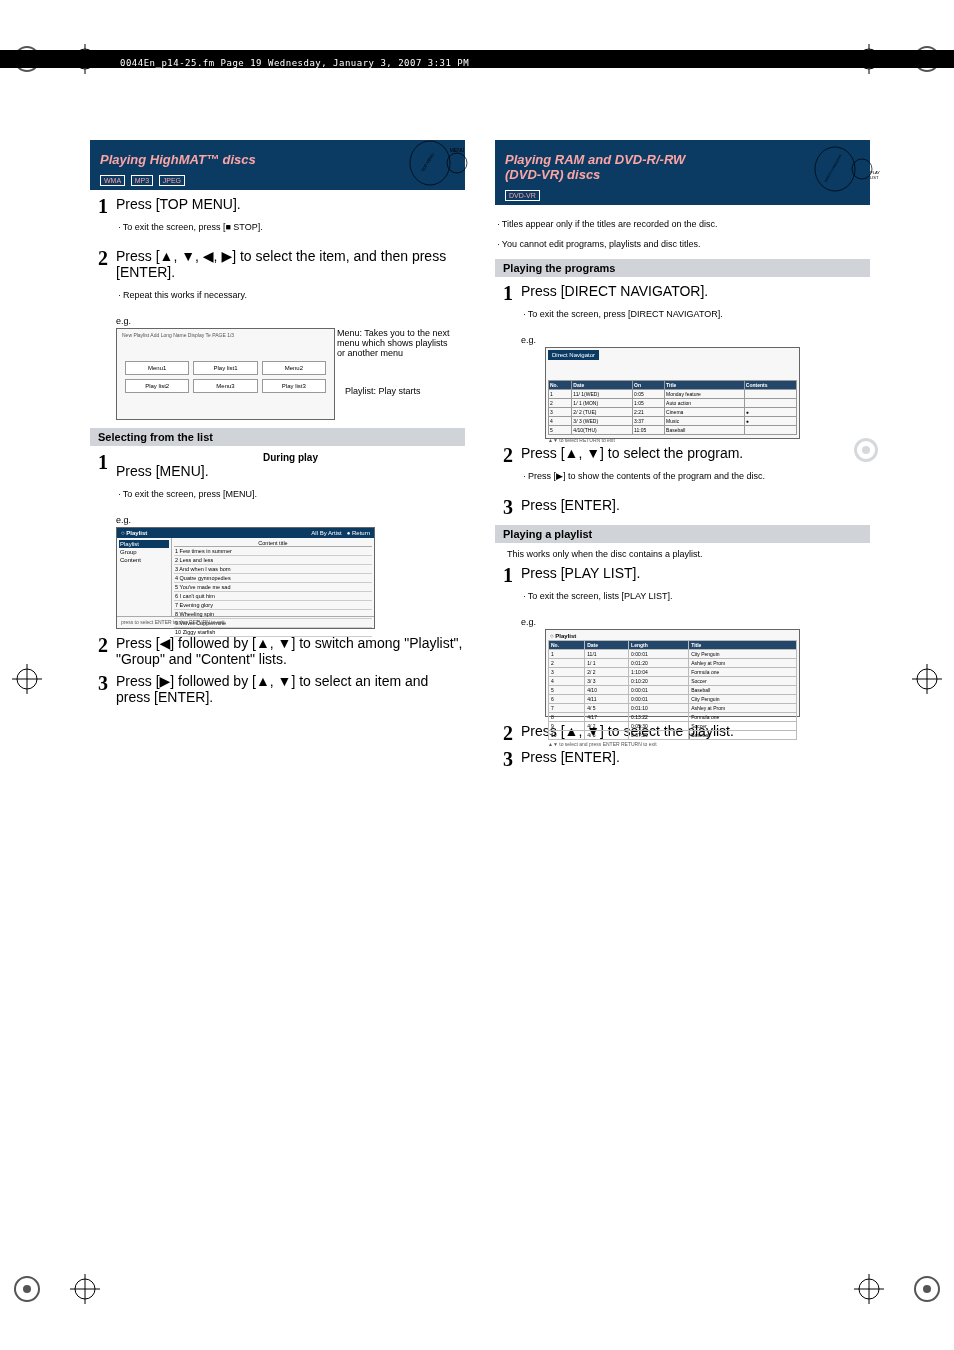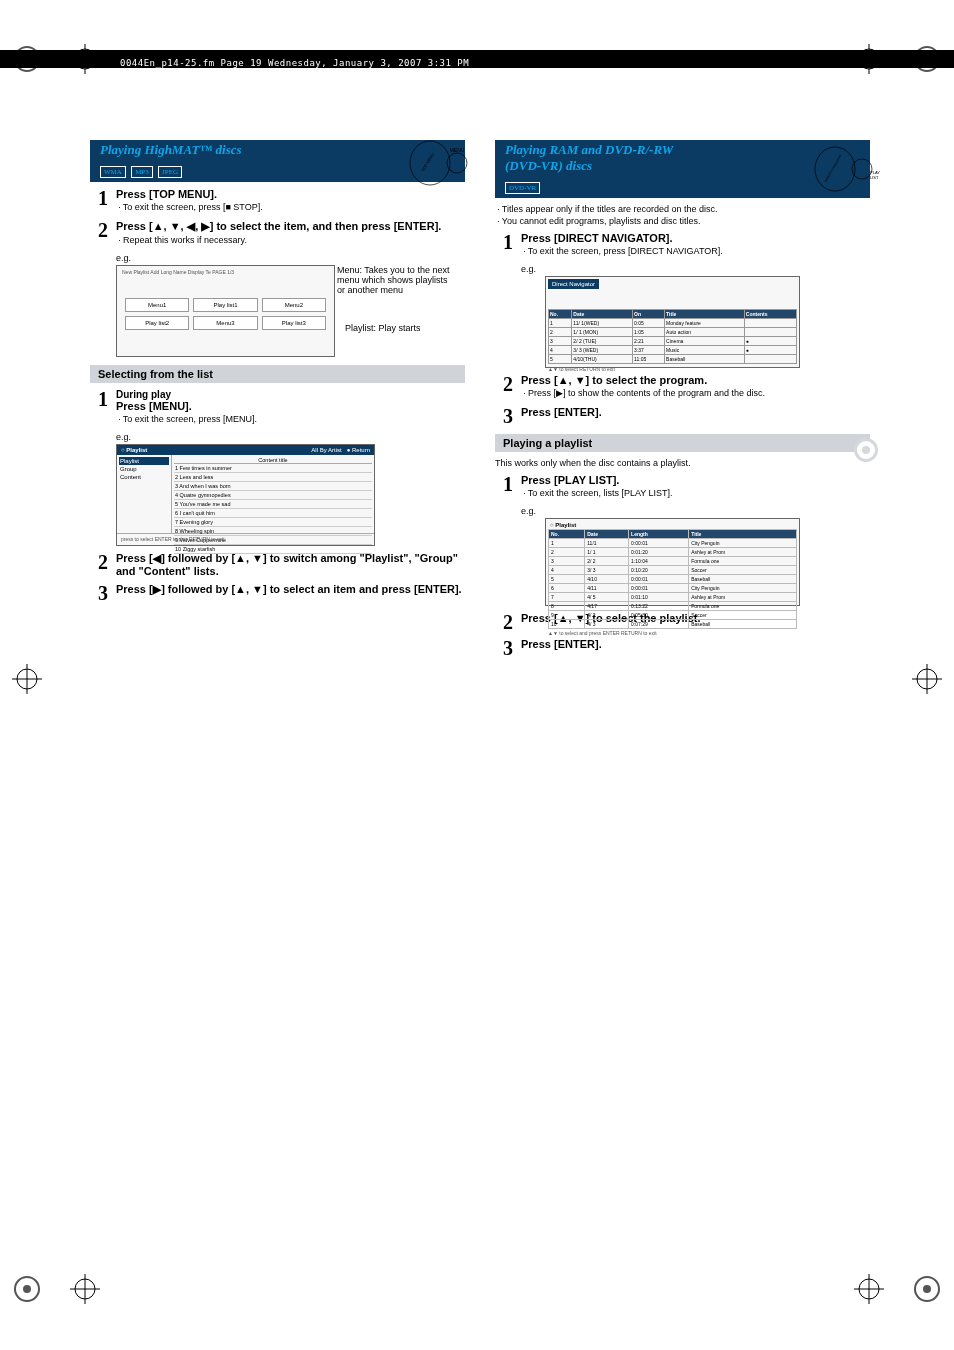--- a/index.html
+++ b/index.html
@@ -2,30 +2,30 @@
 <html><head>
 <meta charset="utf-8">
 <style>
   html,body{margin:0;padding:0;background:#fff;color:#000;font-family:Arial,Helvetica,sans-serif;font-size:9px;}
   .page{width:954px;height:1350px;position:relative;margin:0 auto;background:#fff;overflow:hidden;}
   .blackband{position:absolute;top:50px;left:0;width:954px;height:18px;background:#000;z-index:2;}
   .text{font-size:9px;}
   .page-content{position:absolute;top:140px;left:90px;width:780px;}
   .cols{display:flex;gap:30px;}
   .col{flex:1;min-width:0;}
-  .banner{background:#0b3a63;color:#0ea5e9;font-weight:bold;font-style:italic;padding:2px 10px 4px;font-size:13px;position:relative;font-family:Liberation Serif, serif;}
+  .banner{background:#0b3a63;color:#fca5a5;font-weight:bold;font-style:italic;padding:12px 10px 4px;font-size:13px;position:relative;}
   .badges{margin-top:4px;}
   .badge{display:inline-block;border:1px solid #fff;font-size:7px;padding:1px 3px;margin-right:2px;font-style:normal;font-weight:normal;}
   .sechead{background:#d0d4d8;font-weight:bold;padding:3px 8px;font-size:11px;margin:8px 0 6px;}
   .step{display:flex;align-items:flex-start;margin:6px 0;}
   .step .num{font-family:"Times New Roman",serif;font-weight:bold;font-size:20px;width:26px;text-align:center;line-height:1;}
   .step .body{flex:1;}
-  .step .title{font-weight:bold;font-size:11px;}
-  .step .sub{font-weight:bold;font-size:10px;}
-  .bul{padding-left:10px;text-indent:-8px;margin:2px 0;font-size:9px;}
+  .step .title{font-weight:normal;font-size:14px;}
+  .step .sub{font-weight:bold;font-size:10px;text-align:center;}
+  .bul{padding-left:10px;text-indent:-8px;margin:10px 0;font-size:9px;}
   .bul::before{content:"\2219  ";}
   .eg{font-size:9px;margin:4px 0 2px 26px;}
   .diagram{border:0.5px solid #666;background:#f7f7f7;height:90px;margin:2px 26px 6px;position:relative;font-size:6px;}
   .diagram.small{height:82px;}
   .diagram.tall{height:100px;}
   .remote{position:absolute;right:0;top:0;width:70px;height:50px;}
   .remote svg{width:70px;height:50px;}
   .vlabel{position:absolute;bottom:60px;right:0;transform:rotate(-90deg);transform-origin:right bottom;font-style:italic;font-weight:bold;font-size:12px;white-space:nowrap;}
   .pgnum{position:absolute;bottom:20px;right:0;background:#000;color:#fff;font-style:italic;font-weight:bold;font-size:13px;padding:2px 8px;width:20px;text-align:center;}
   .docid{position:absolute;bottom:10px;right:5px;transform:rotate(-90deg);transform-origin:right bottom;font-size:8px;}
@@ -253,20 +253,21 @@
         <text x="60" y="35" font-size="4" text-anchor="start">LIST</text>
         <text x="24" y="25" font-size="3.2" transform="rotate(-60 24 25)" text-anchor="middle">DIRECT NAVIGATOR</text>
       </svg>
     </div>
   </div>
 
   <div style="height:4px;"></div>
   <div class="bul">Titles appear only if the titles are recorded on the disc.</div>
   <div class="bul">You cannot edit programs, playlists and disc titles.</div>
 
+  <div class="sechead">Playing the programs</div>
 
   <div class="step">
     <div class="num">1</div>
     <div class="body">
       <div class="title">Press [DIRECT NAVIGATOR].</div>
       <div class="bul">To exit the screen, press [DIRECT NAVIGATOR].</div>
     </div>
   </div>
 
   <div class="eg">e.g.</div>
@@ -331,21 +332,21 @@
     </div>
   </div>
   <div class="step">
     <div class="num">3</div>
     <div class="body">
               <div class="title">Press [ENTER].</div>
             </div>
   </div>
 
   <div class="sechead">Playing a playlist</div>
-  <div class="text" style="margin:4px 0;">This works only when the disc contains a playlist.</div>
+  <div class="text" style="margin:4px 12px;">This works only when the disc contains a playlist.</div>
 
   <div class="step">
     <div class="num">1</div>
     <div class="body">
       <div class="title">Press [PLAY LIST].</div>
       <div class="bul">To exit the screen, lists [PLAY LIST].</div>
     </div>
   </div>
 
   <div class="eg">e.g.</div>

